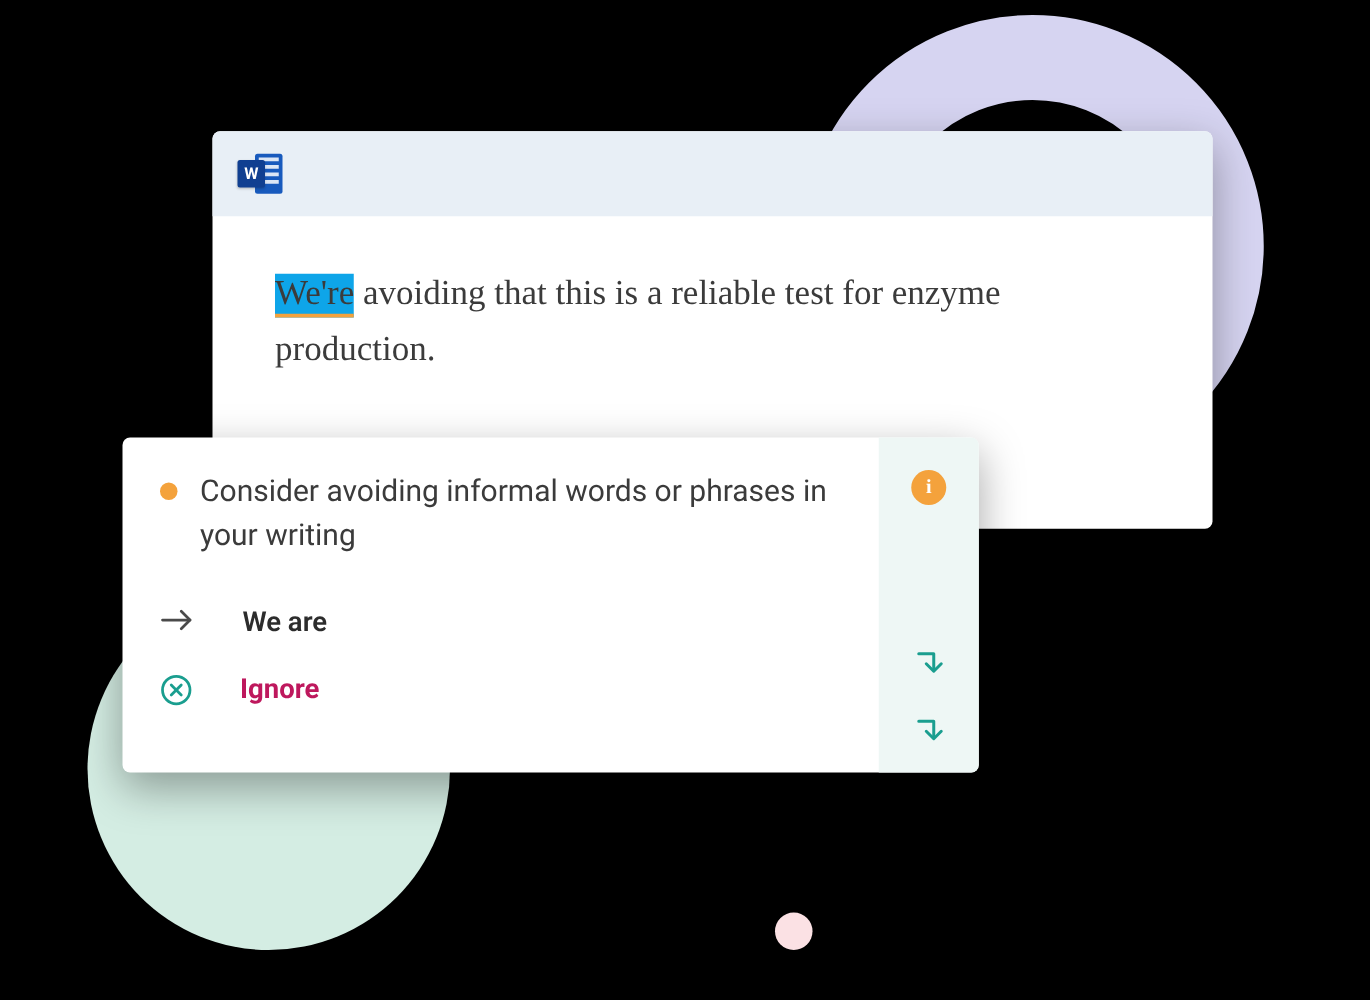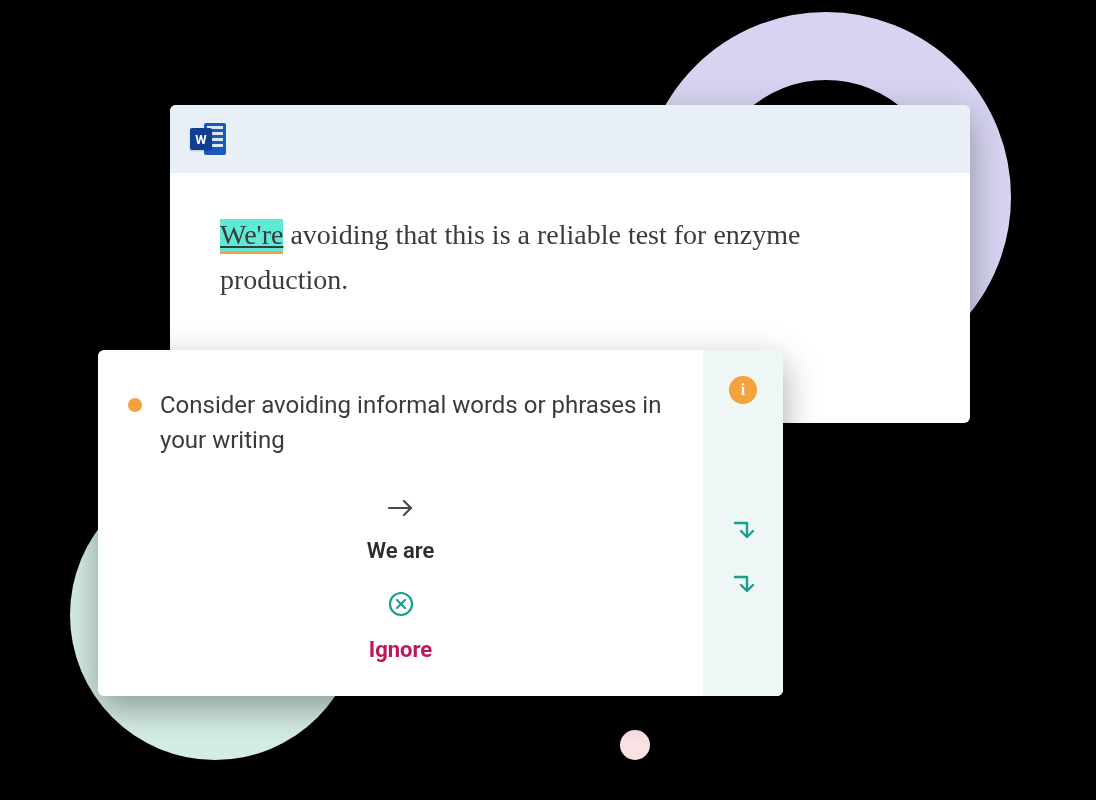--- a/index.html
+++ b/index.html
@@ -102,39 +102,37 @@
     .doc-body {
       padding: 40px 50px 120px 50px;
     }
     .doc-text {
       font-family: Georgia, 'Times New Roman', serif;
       font-size: 28px;
       color: #3b3b3b;
       line-height: 1.6;
     }
     .highlight-word {
-      background: #5eead4;
+      background: #0ea5e9;
       border-bottom: 3px solid #f4a23c;
       padding-bottom: 1px;
-      text-decoration: underline;
     }
     .suggestion-card {
       position: absolute;
       top: 350px;
       left: 98px;
       width: 685px;
       background: #fff;
       border-radius: 6px;
       box-shadow: 0 12px 35px rgba(0,0,0,0.35);
       display: flex;
     }
     .suggestion-main {
       flex: 1;
       padding: 26px 30px 20px 30px;
-      margin-top: 12px;
     }
     .suggestion-header {
       display: flex;
       align-items: flex-start;
       gap: 18px;
       margin-bottom: 26px;
     }
     .dot-orange {
       width: 14px;
       height: 14px;
@@ -143,26 +141,25 @@
       margin-top: 10px;
       flex-shrink: 0;
     }
     .suggestion-title {
       font-size: 24px;
       color: #3b3b3b;
       line-height: 1.45;
     }
     .suggestion-row {
       display: flex;
-      align-items: center;
-      gap: 20px;
+      align-items: flex-start;
+      gap: 38px;
       padding: 14px 0;
       font-size: 22px;
       cursor: pointer;
-      flex-direction: column;
     }
     .suggestion-row.replace {
       font-weight: 600;
       color: #2c2c2c;
     }
     .suggestion-row.ignore {
       color: #be185d;
       font-weight: 700;
     }
     .arrow-icon {

